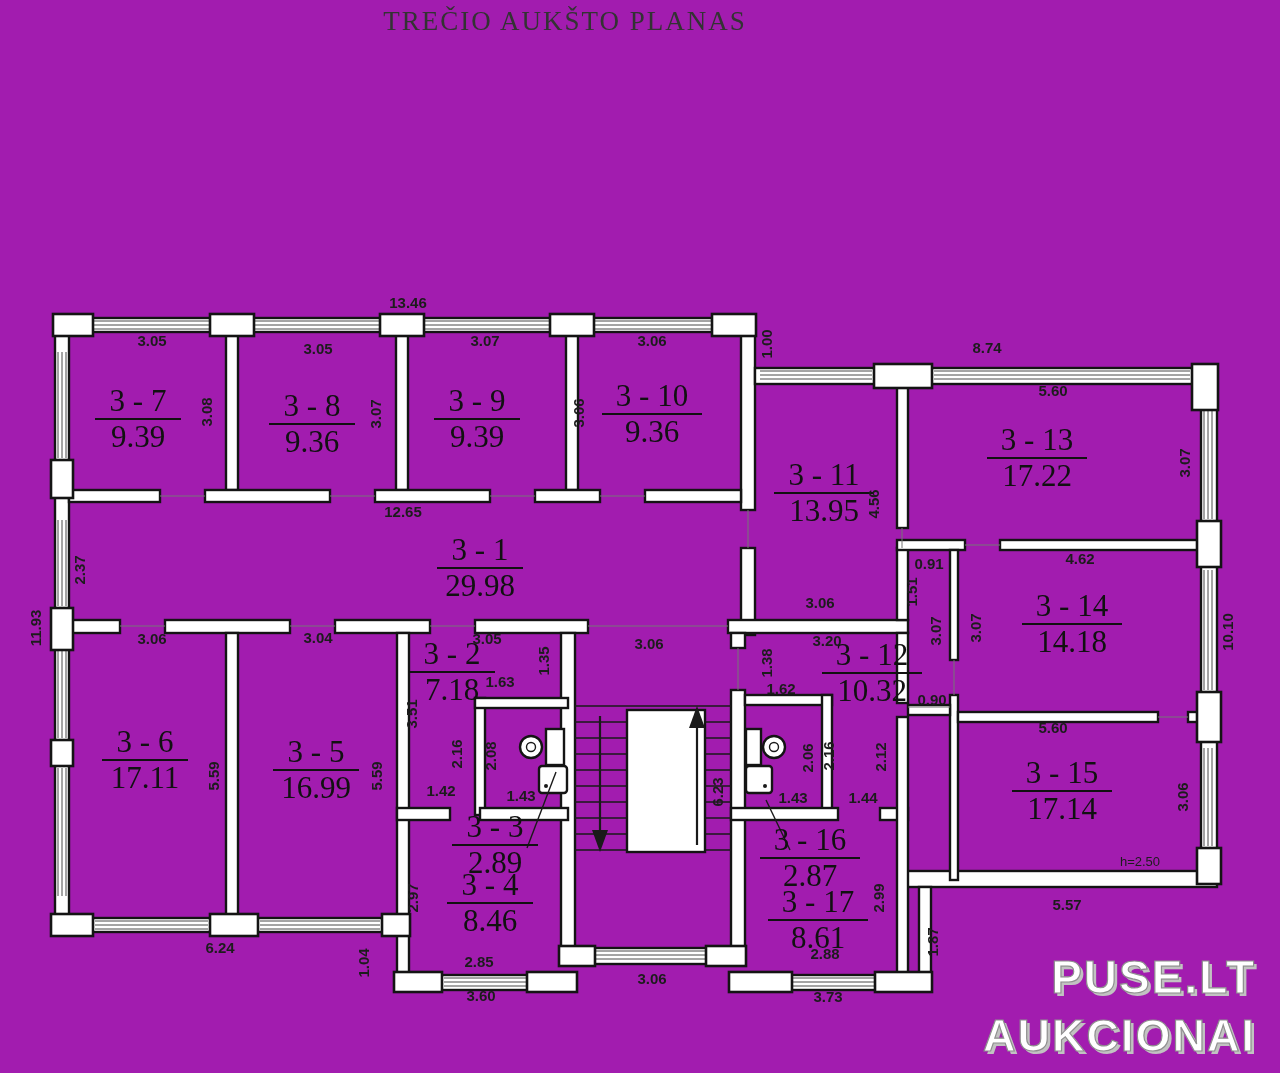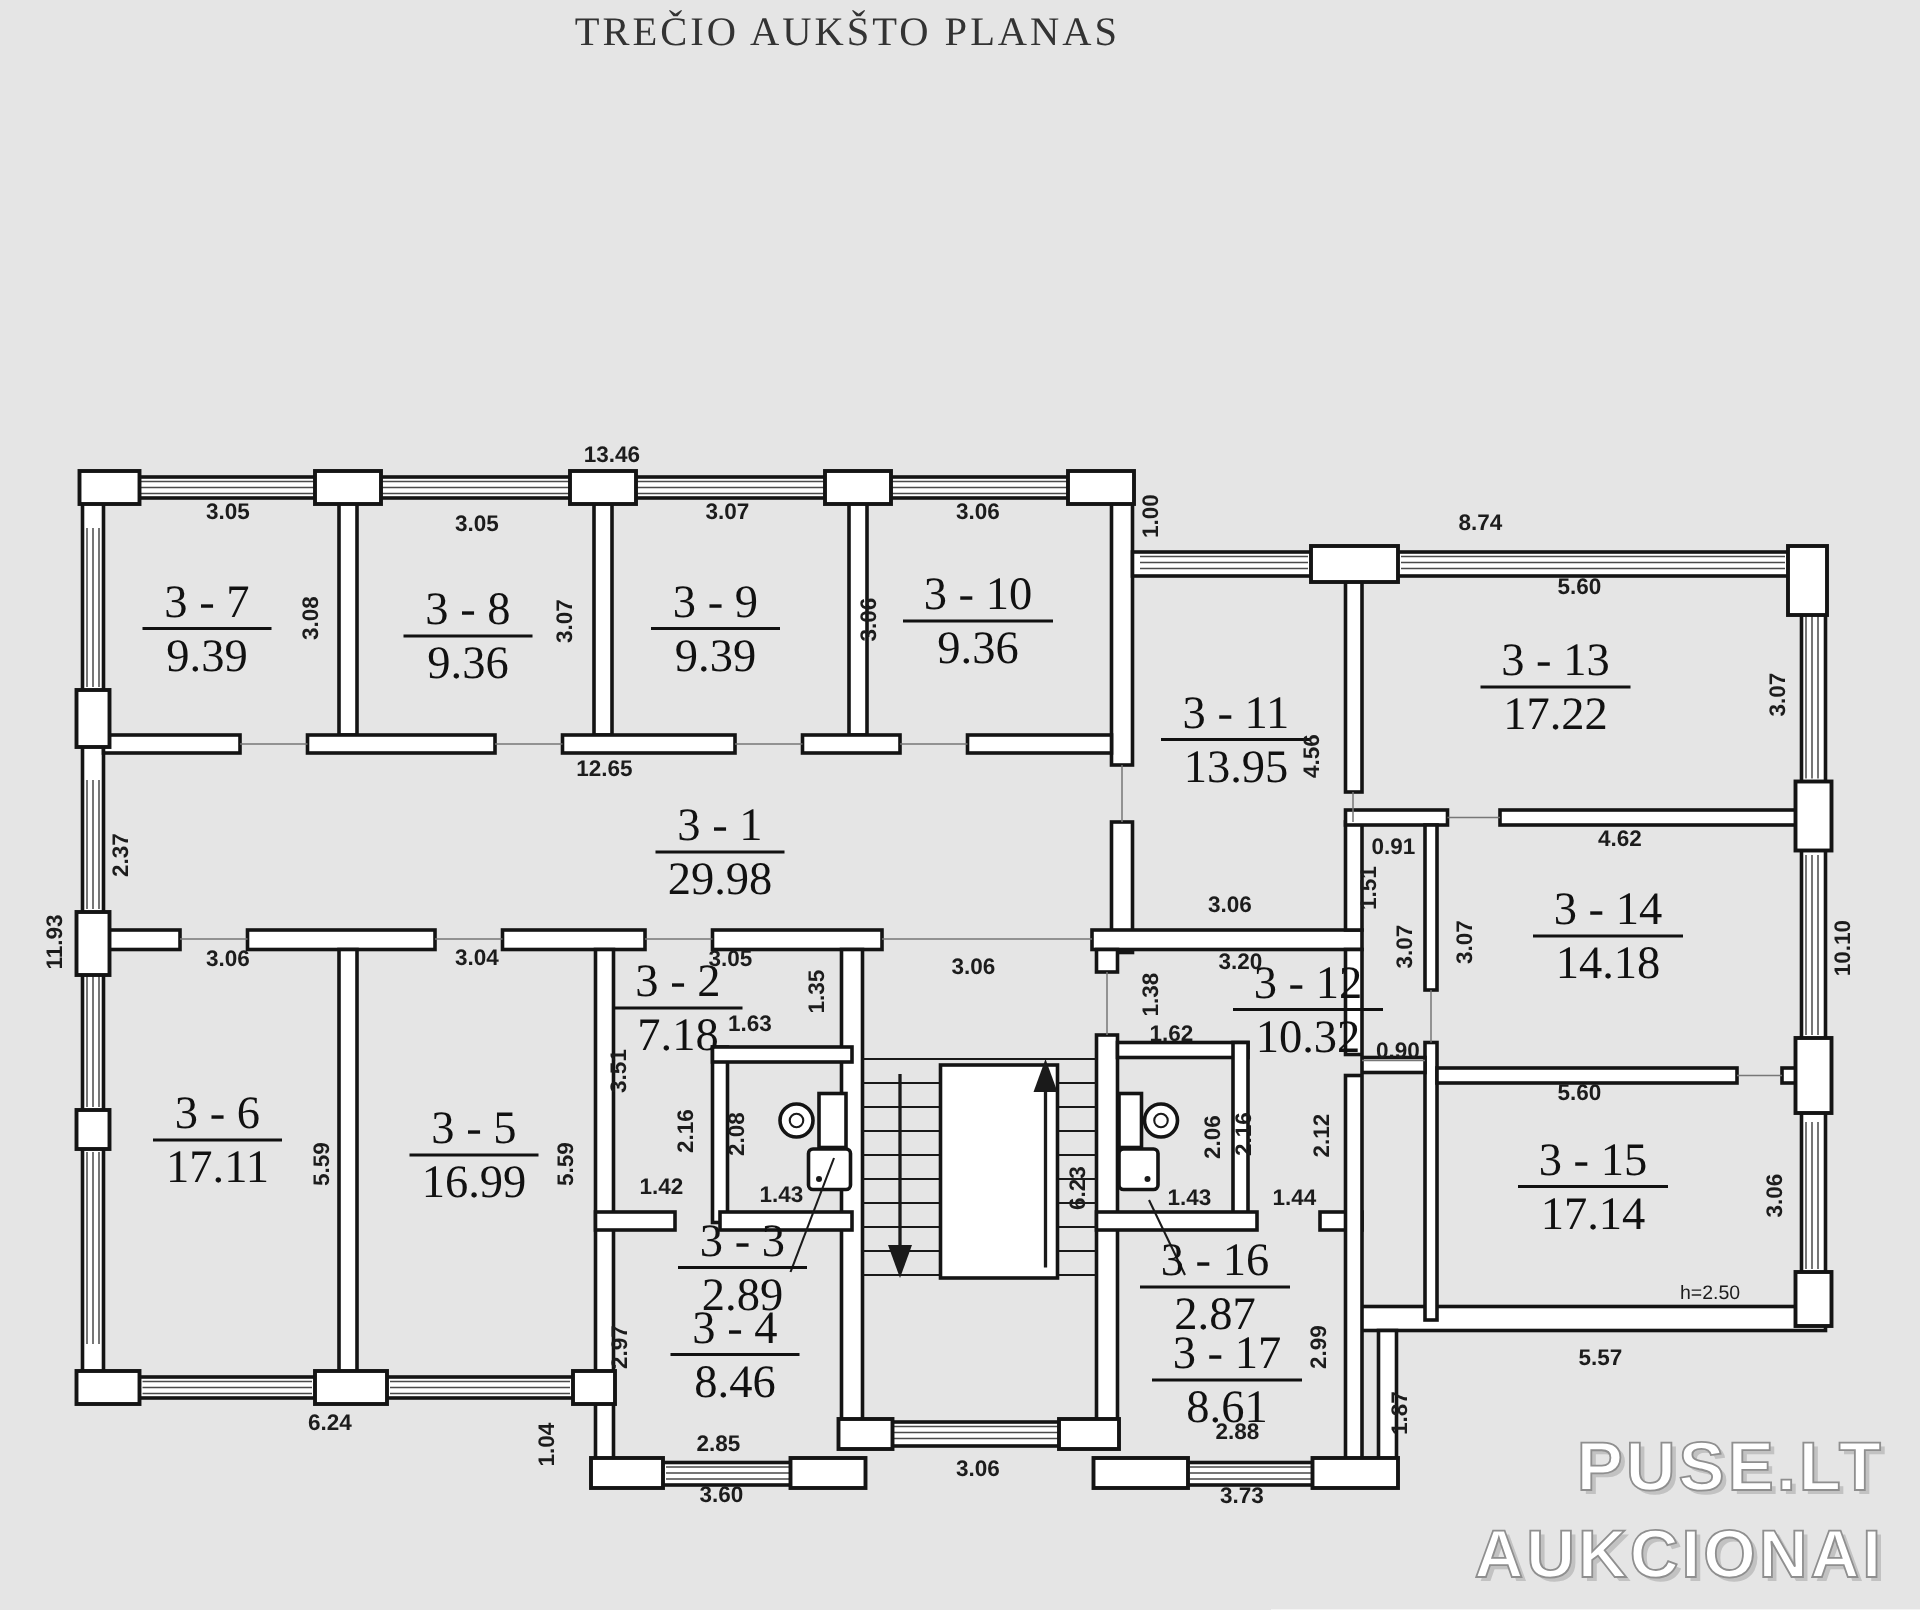--- a/index.html
+++ b/index.html
@@ -1,16 +1,16 @@
 <!DOCTYPE html>
 <html><head>
 <meta charset="utf-8">
 <style>
   html,body{margin:0;padding:0;background:#ffffff;}
-  .page{width:1280px;height:1073px;position:relative;background:#e5e5e5;overflow:hidden;}
+  .page{width:1280px;height:1073px;position:relative;background:#a21caf;overflow:hidden;}
   svg{display:block;}
   .w  {fill:#ffffff;stroke:#141414;stroke-width:2.4;}
   .wp {fill:#ffffff;stroke:#141414;stroke-width:2.6;}
   .wn {stroke:#4a4a4a;stroke-width:1;fill:none;}
   .ln {stroke:#1a1a1a;stroke-width:1.4;fill:none;}
   .ln2{stroke:#1a1a1a;stroke-width:2.2;fill:none;}
   .thin{stroke:#777;stroke-width:1;fill:none;}
   .solid{fill:#1a1a1a;}
   .room-id,.room-area{font-family:"Liberation Serif", serif;font-size:31px;fill:#111;}
   .dim{font-family:"Liberation Sans", sans-serif;font-size:15px;font-weight:bold;fill:#1c1c1c;}

